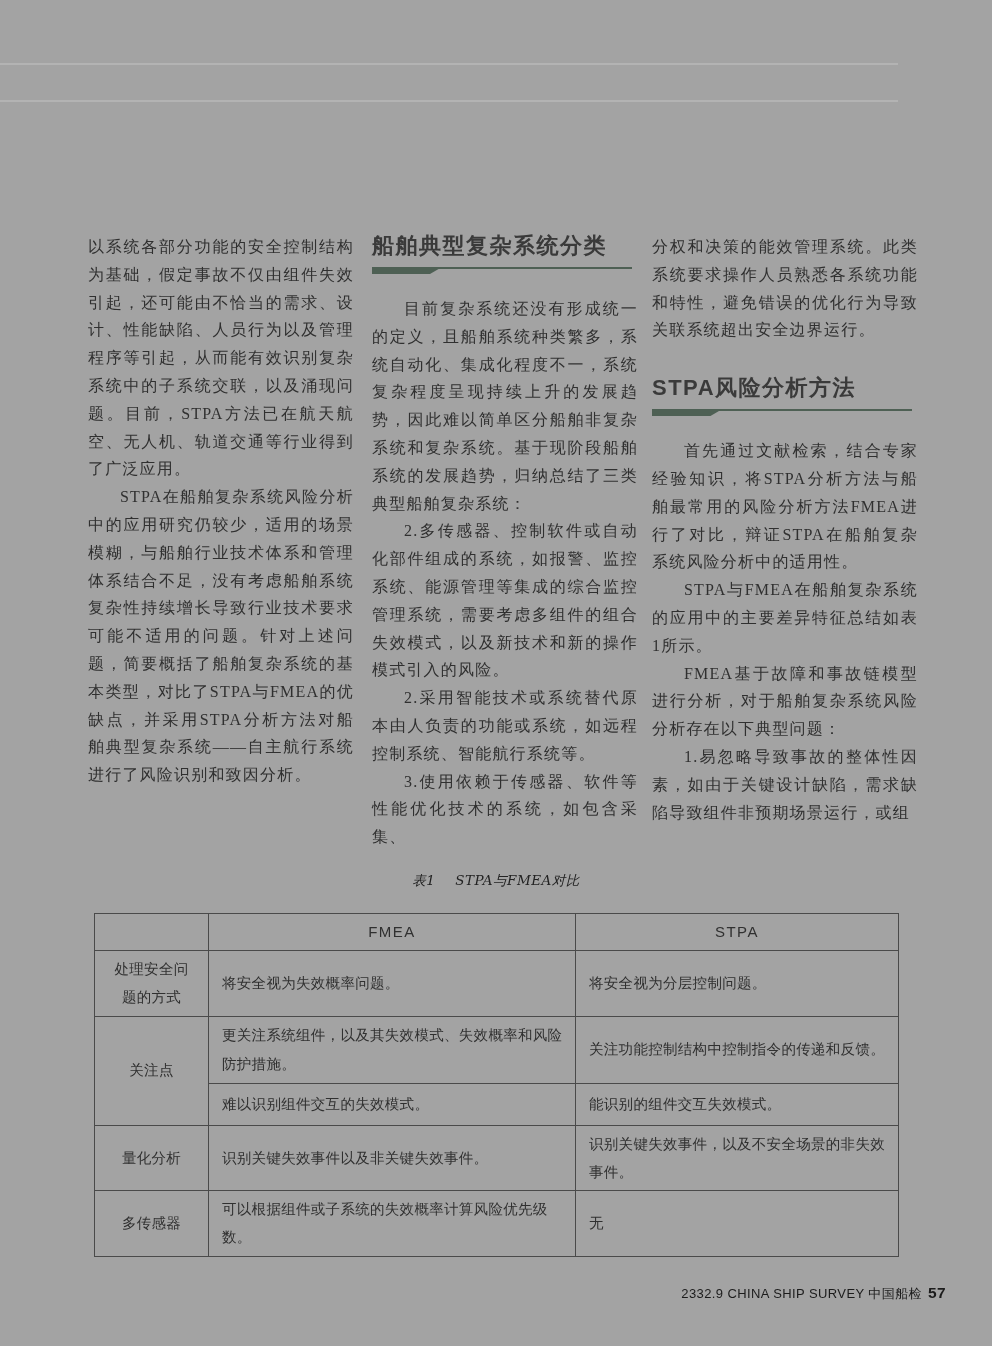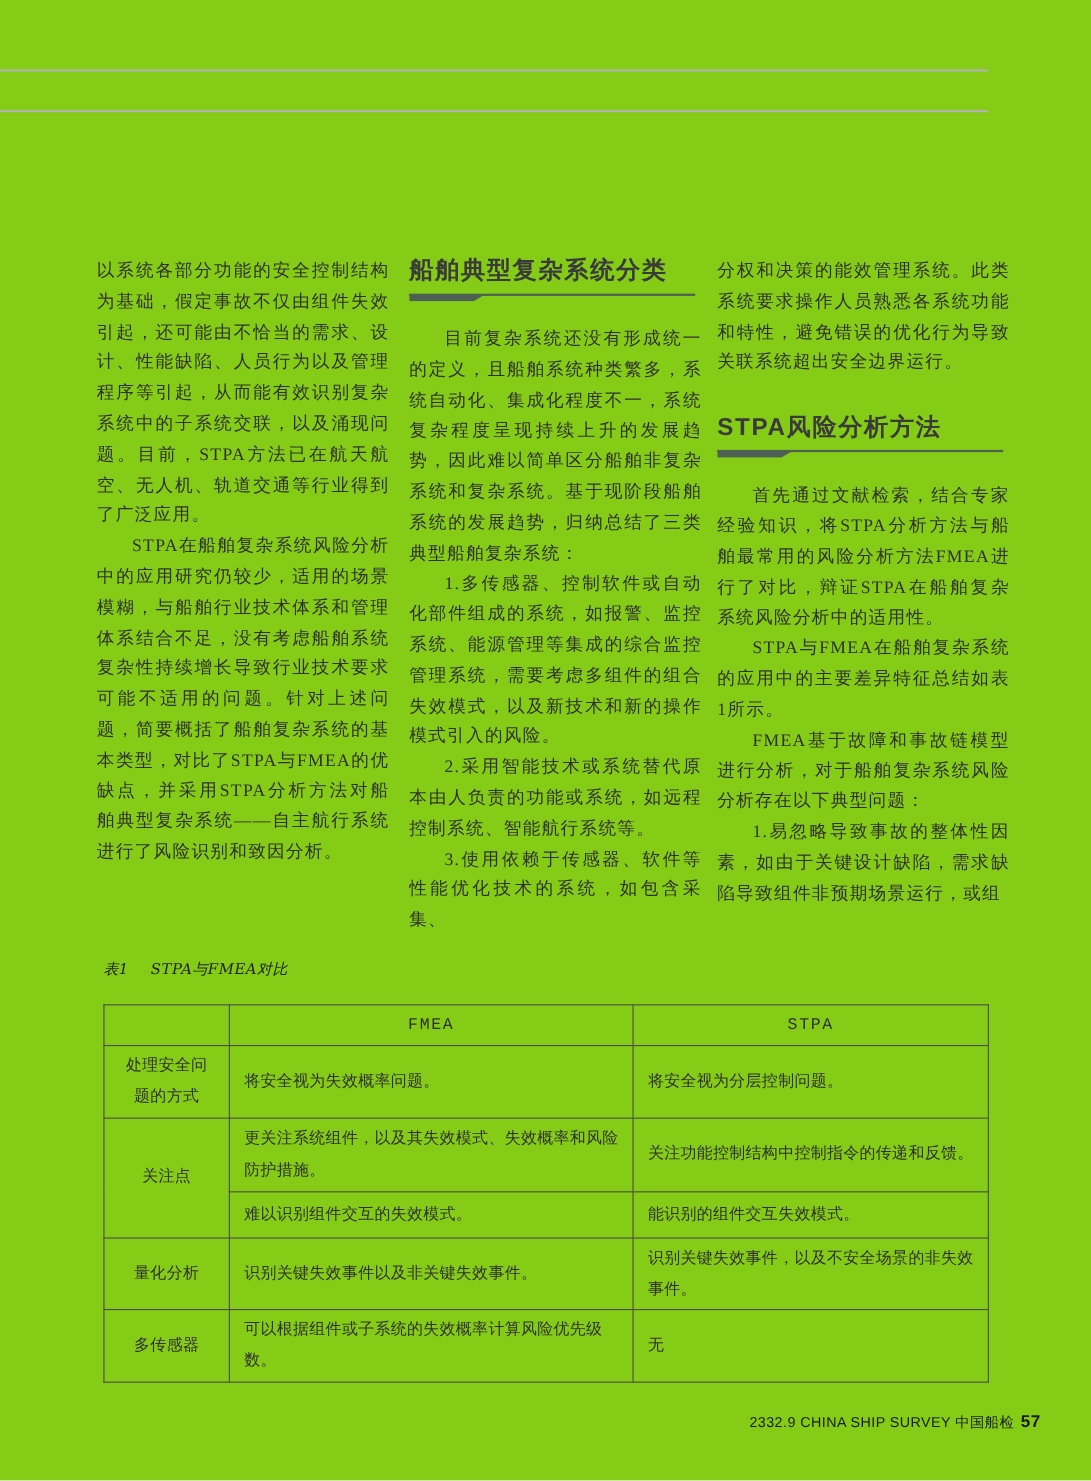--- a/index.html
+++ b/index.html
@@ -1,20 +1,20 @@
 <!DOCTYPE html>
 <html><head>
 <meta charset="utf-8">
 <style>
   html, body { margin: 0; padding: 0; background: #ffffff; }
   .page {
     position: relative;
     width: 992px;
     height: 1346px;
-    background: #84cc16;
+    background: #a3a3a3;
     overflow: hidden;
     font-family: "Liberation Serif", serif;
   }
 
   
   .rule {
     position: absolute;
     left: 0;
     width: 898px;
     height: 2px;
@@ -71,20 +71,21 @@
     background: #4e6054;
     clip-path: polygon(0 0, 100% 0, calc(100% - 12px) 100%, 0 100%);
   }
 
   
   .table-caption {
     position: absolute;
     top: 872px;
     left: 94px;
     width: 804px;
+    text-align: center;
     font-family: "DejaVu Serif", serif;
     font-style: italic;
     font-size: 13.5px;
     color: #222222;
     letter-spacing: 0.5px;
   }
   .table-caption .cap-label { margin-right: 20px; }
 
   
   .cmp-table {
@@ -100,21 +101,21 @@
     letter-spacing: 0.3px;
   }
   .cmp-table td {
     border: 1px solid #4a4a4a;
     padding: 4px 10px 4px 13px;
     vertical-align: middle;
     text-align: left;
   }
   .cmp-table td.head {
     text-align: center;
-    font-family: Liberation Mono, monospace;
+    font-family: Liberation Sans, sans-serif;
     font-size: 15px;
     letter-spacing: 1.5px;
     padding: 2px 20px;
   }
   .cmp-table td.rowlabel {
     text-align: center;
     padding: 4px 6px;
   }
   .cmp-table td.rowlabel span { display: inline-block; max-width: 84px; }
 
@@ -148,21 +149,21 @@
     <p>STPA在船舶复杂系统风险分析中的应用研究仍较少，适用的场景模糊，与船舶行业技术体系和管理体系结合不足，没有考虑船舶系统复杂性持续增长导致行业技术要求可能不适用的问题。针对上述问题，简要概括了船舶复杂系统的基本类型，对比了STPA与FMEA的优缺点，并采用STPA分析方法对船舶典型复杂系统——自主航行系统进行了风险识别和致因分析。</p>
   </div>
 
   <div class="col col-2">
     <h2 class="section-head">船舶典型复杂系统分类</h2>
     <div class="section-bar">
       <span class="bar-thin"></span>
       <span class="bar-thick"></span>
     </div>
     <p>目前复杂系统还没有形成统一的定义，且船舶系统种类繁多，系统自动化、集成化程度不一，系统复杂程度呈现持续上升的发展趋势，因此难以简单区分船舶非复杂系统和复杂系统。基于现阶段船舶系统的发展趋势，归纳总结了三类典型船舶复杂系统：</p>
-    <p>1.多传感器、控制软件或自动化部件组成的系统，如报警、监控系统、能源管理等集成的综合监控管理系统，需要考虑多组件的组合失效模式，以及新技术和新的操作模式引入的风险。</p>
+    <p>2.多传感器、控制软件或自动化部件组成的系统，如报警、监控系统、能源管理等集成的综合监控管理系统，需要考虑多组件的组合失效模式，以及新技术和新的操作模式引入的风险。</p>
     <p>2.采用智能技术或系统替代原本由人负责的功能或系统，如远程控制系统、智能航行系统等。</p>
     <p>3.使用依赖于传感器、软件等性能优化技术的系统，如包含采集、</p>
   </div>
 
   <div class="col col-3">
     <p class="cont">分权和决策的能效管理系统。此类系统要求操作人员熟悉各系统功能和特性，避免错误的优化行为导致关联系统超出安全边界运行。</p>
     <h2 class="section-head gap-top">STPA风险分析方法</h2>
     <div class="section-bar">
       <span class="bar-thin"></span>
       <span class="bar-thick"></span>

